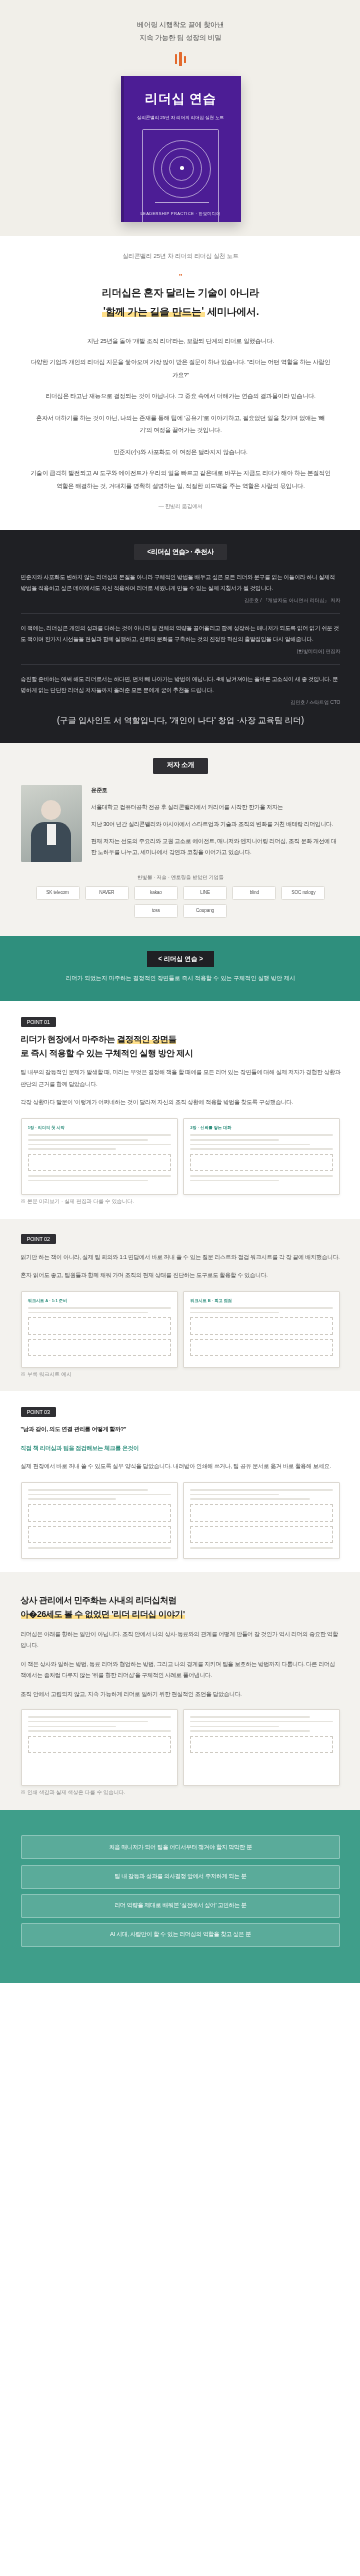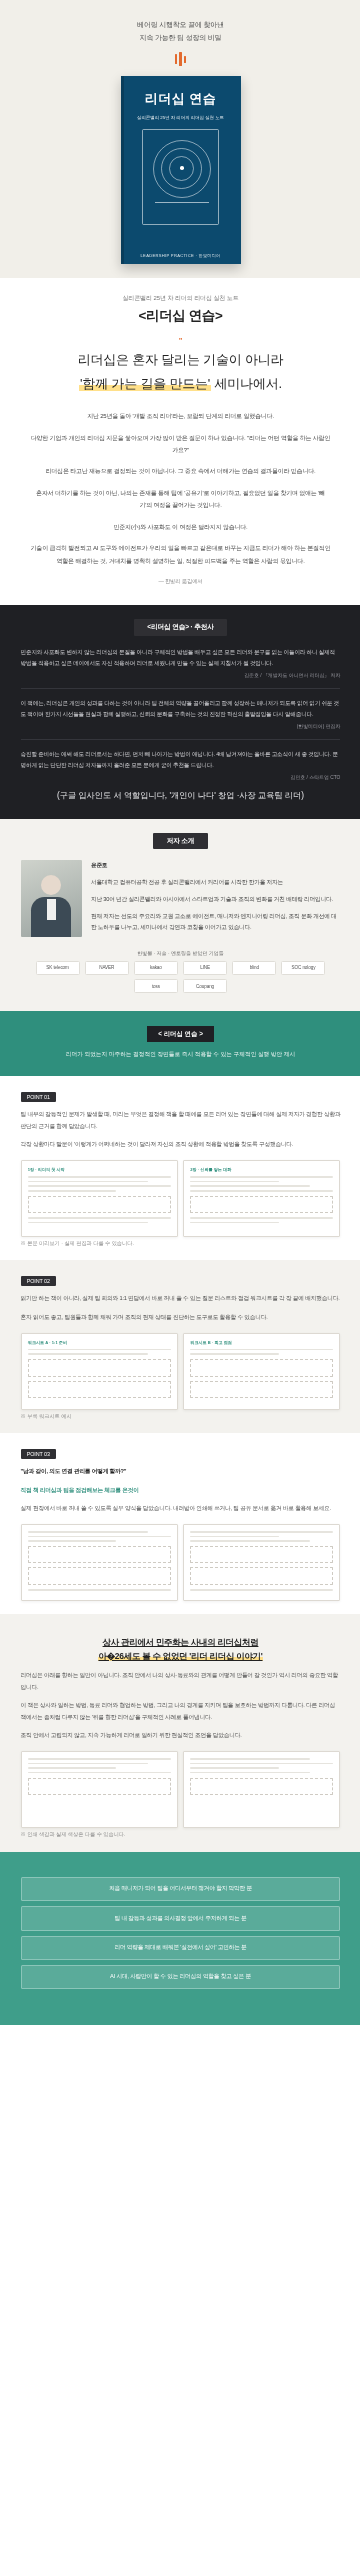--- a/index.html
+++ b/index.html
@@ -7,21 +7,21 @@
   html, body {
     width: 361px;
     background: #ffffff;
     font-family: "Liberation Sans", sans-serif;
     color: #222;
     -webkit-font-smoothing: antialiased;
   }
   body { width: 361px; overflow-x: hidden; }
 
   
-  .center { text-align: center; text-decoration: underline; }
+  .center { text-align: left; }
   .sec { width: 361px; position: relative; }
 
   
   .hero {
     background: #f1efe9;
     padding: 17.5px 0 0 0;
     text-align: center;
   }
   .hero-kicker {
     font-size: 7px;
@@ -38,22 +38,22 @@
   .hero-logo .bar {
     position: absolute; background: #e36a2e; border-radius: 0.5px;
   }
   .hero-logo .b1 { left: 1.5px;  top: 2.1px;  width: 2.1px; height: 9.3px; }
   .hero-logo .b2 { left: 5.7px; top: 0px;  width: 2.1px; height: 13.4px; }
   .hero-logo .b3 { left: 9.8px; top: 3.6px;  width: 2.1px; height: 6.7px; }
 
   
   .cover-wrap { padding: 5.2px 0 14.4px 0; }
   .cover {
-    width: 120px; height: 188px; margin: 0 auto;
-    background: #0c4a6e;
+    width: 120px; height: 146px; margin: 0 auto;
+    background: #4c1d95;
     box-shadow: 0 5.2px 11.3px rgba(0,0,0,.22);
     position: relative;
     overflow: hidden;
     color: #fff;
     padding: 11.3px 10.3px;
     text-align: center;
   }
   .cover:before{
     content:""; position:absolute; left:0; top:0; bottom:0; width:3.6px;
     background: rgba(0,0,0,.17);
@@ -96,21 +96,21 @@
   .copy .eyebrow {
     font-size: 6px; color:#777; letter-spacing:-0.1px;
   }
   .copy h1 {
     font-size: 13.4px; font-weight: bold; margin-top: 4.1px; letter-spacing:-0.3px;
   }
   .copy .quote-mark{
     margin: 11.3px 0 3.1px 0; font-size: 7.7px; color:#e36a2e; font-weight:bold;
   }
   .copy .lead {
-    font-size: 13px; line-height: 1.85; font-weight: normal; letter-spacing:-0.2px;
+    font-size: 10px; line-height: 1.85; font-weight: bold; letter-spacing:-0.2px;
   }
   .copy .lead .hl {
     background: linear-gradient(transparent 58%, #ffe08a 58%);
     padding: 0 1px;
   }
   .copy .body {
     font-size: 6px; line-height: 2.05; color: #444; margin-top: 13.4px; letter-spacing:-0.2px;
   }
   .copy .body p { margin-bottom: 9.3px; }
   .copy .sign {
@@ -251,21 +251,20 @@
         <span class="dot"></span>
           <span class="arrow"></span>
       </div>
       <div class="cover-foot">LEADERSHIP PRACTICE · 한빛미디어</div>
     </div>
   </div>
 </section>
 
 <section class="sec copy">
   <div class="eyebrow">실리콘밸리 25년 차 리더의 리더십 실천 노트</div>
-  <h1>&lt;리더십 연습&gt;</h1>
 
   <div class="quote-mark">"</div>
 
   <div class="lead">
     <span>리더십은 혼자 달리는 기술이 아니라</span><br>
     <span class="hl">'함께 가는 길을 만드는'</span><span> 세미나에서.</span>
   </div>
 
   <div class="body" style="padding:0 30px;">
     <p>지난 25년을 돌아 '개발 조직 리더'라는, 보람되 단계의 리더로 일했습니다.</p>
@@ -335,20 +334,24 @@
 </section>
 
 <section class="sec teal">
   <span class="pill-l">&lt; 리더십 연습 &gt;</span>
   <div class="sub">리더가 되었는지 마주하는 결정적인 장면들로
 즉시 적용할 수 있는 구체적인 실행 방안 제시</div>
 </section>
 
 <section class="sec feat">
   <span class="tag">POINT 01</span>
+  <h3>
+    <span>리더가 현장에서 마주하는 </span><span class="hl">결정적인 장면들</span><br>
+    <span>로 즉시 적용할 수 있는 구체적인 실행 방안 제시</span>
+  </h3>
   <div class="p">
     <p>팀 내부의 갈등적인 문제가 발생할 때, 미리는 무엇은 결정해 책을 할 때에를 모든 리더 있는 장면들에 대해 실제 저자가 경험한 상황과 판단의 근거를 함께 담았습니다.</p>
     <p>각장 상황마다 말문이 '이렇게가 어쩌네하는 것이 달라져 자신의 조직 상황에 적용할 방법을 찾도록 구성했습니다.</p>
   </div>
 
   <div class="spread">
     <div class="page">
       <div class="pt">1장 · 리더의 첫 시작</div>
       <div class="ln"></div>
         <div class="ln m"></div>

